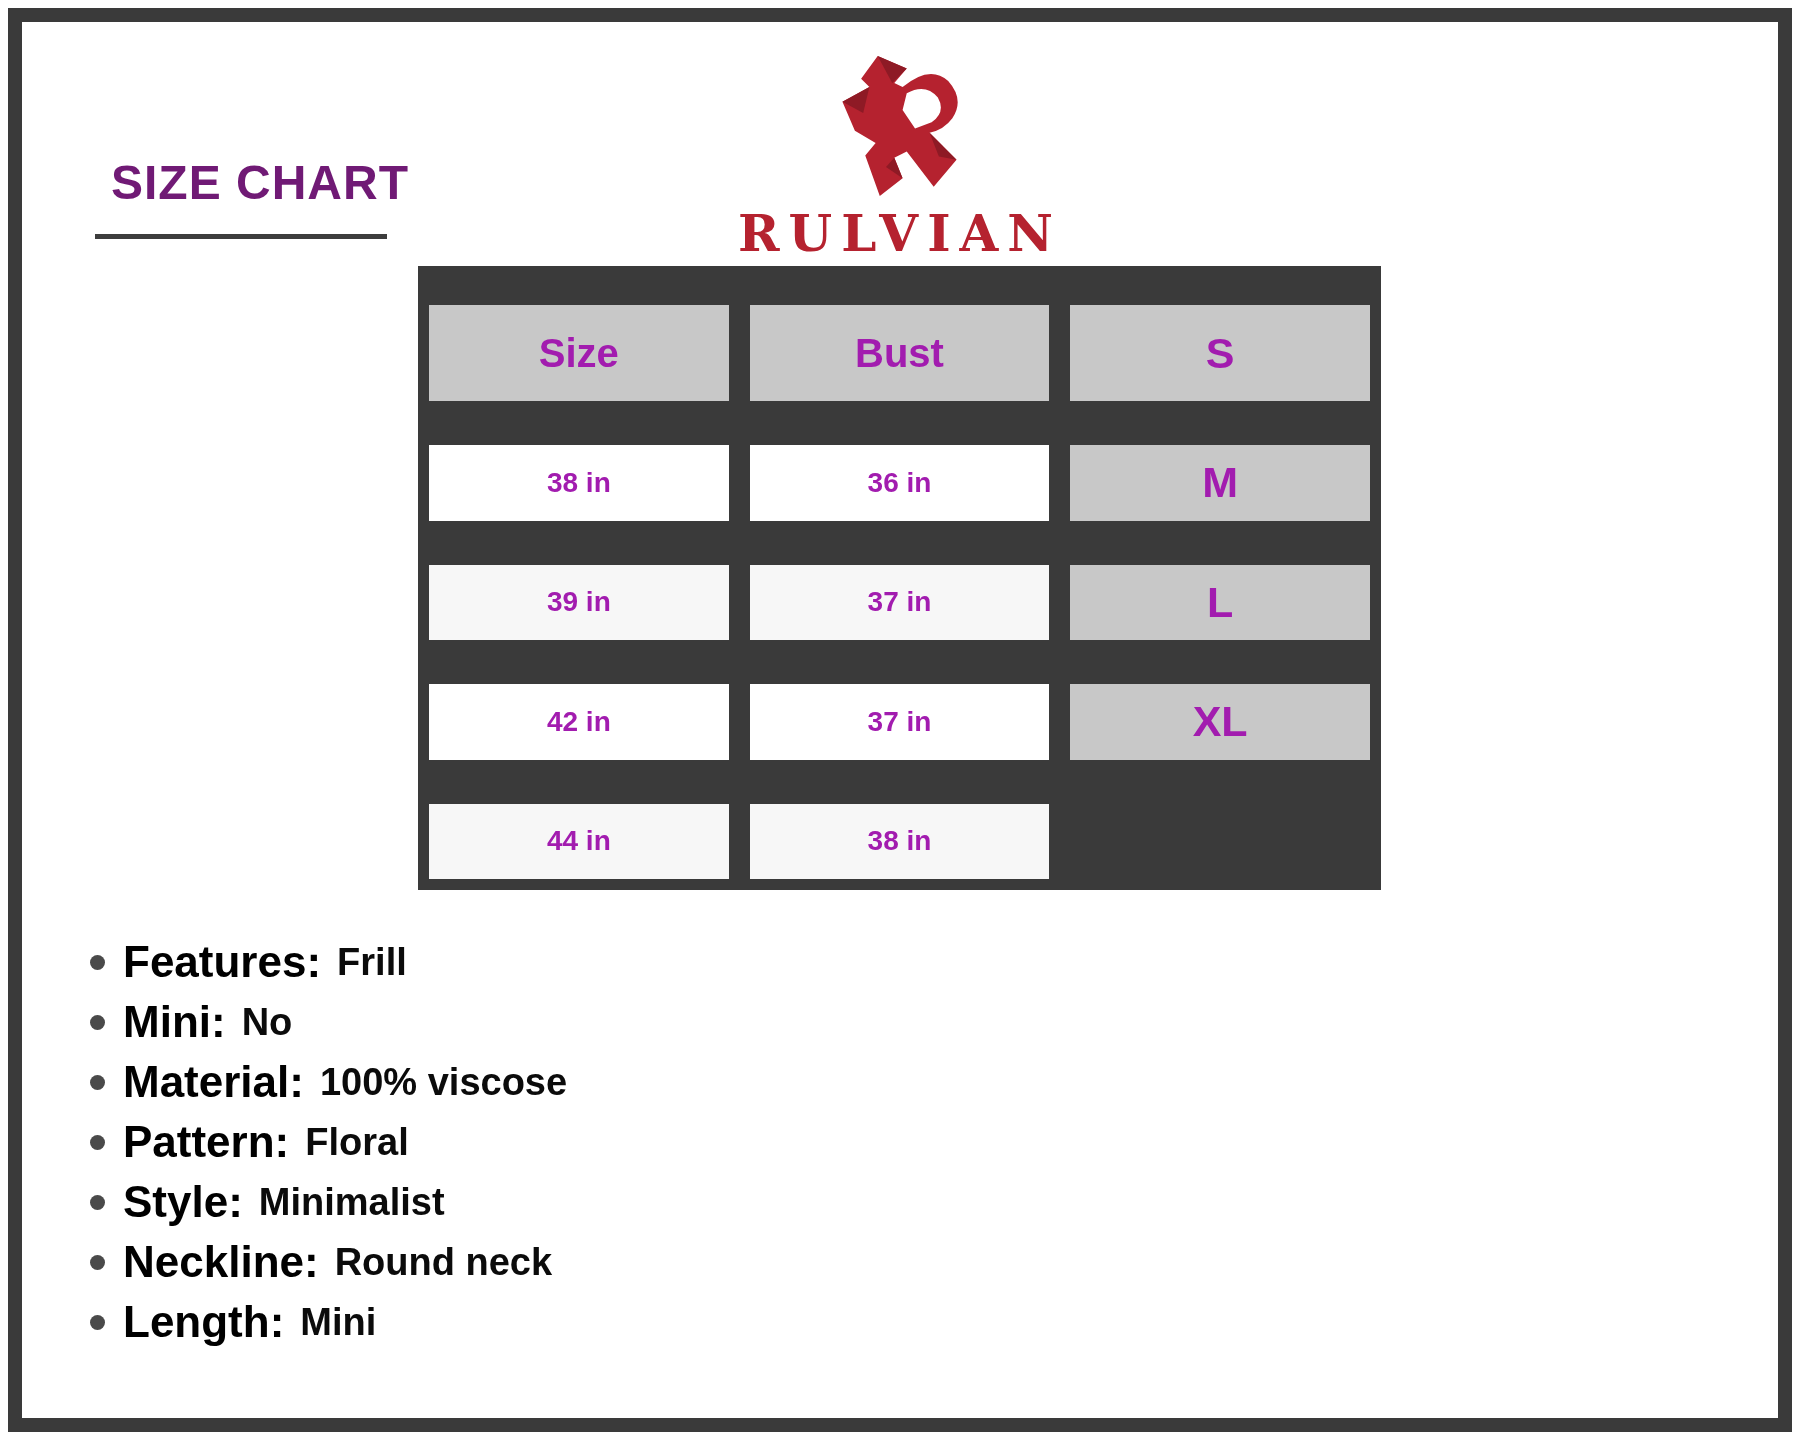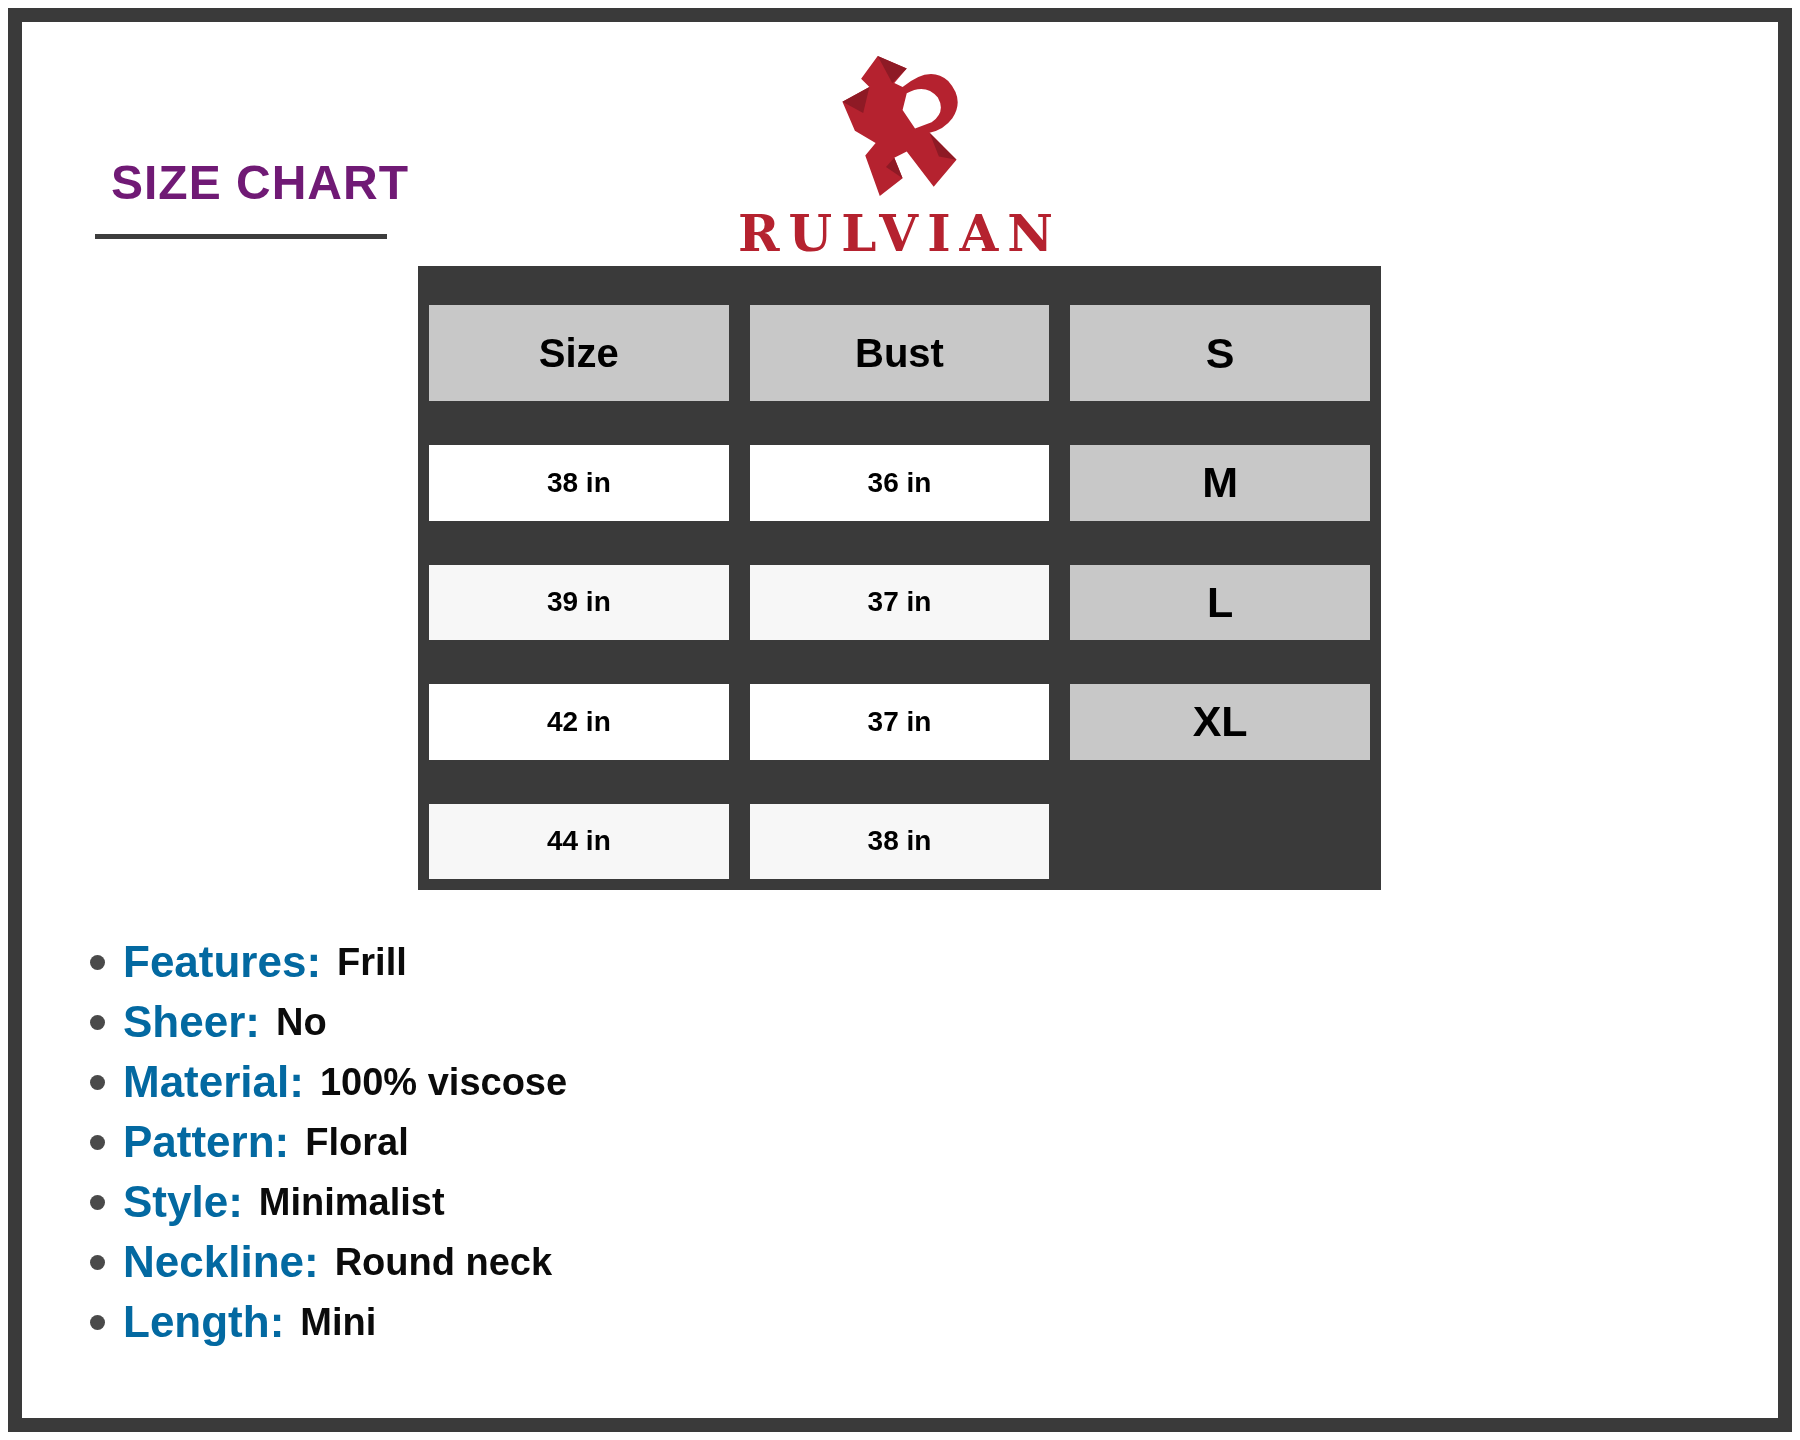--- a/index.html
+++ b/index.html
@@ -34,39 +34,39 @@
   .size-table{
     position:absolute;left:418px;top:266px;width:963px;height:624px;
     background:#3a3a3a;box-sizing:border-box;padding:11px;
     display:grid;
     grid-template-columns:1fr 1fr 1fr;
     grid-template-rows:124px 1fr 1fr 1fr 1fr;
     column-gap:21px;row-gap:16px;
   }
   .cell{
     display:flex;align-items:center;justify-content:center;
-    font-weight:bold;color:#000000;margin-top:28px;
+    font-weight:bold;color:#a21caf;margin-top:28px;
   }
   .cell.head{background:#c8c8c8;font-size:40px;}
   .cell.sizecol{background:#c8c8c8;font-size:43px;}
   .cell.val{font-size:28px;}
   .cell.row-a{background:#ffffff;}
   .cell.row-b{background:#f7f7f7;}
   
   .details{
     position:absolute;left:90px;top:932px;margin:0;padding:0;list-style:none;
   }
   .details li{
     height:60px;display:flex;align-items:center;
   }
   .bullet{
     width:15px;height:15px;border-radius:50%;background:#4a4a4a;
     margin-right:18px;flex:0 0 auto;
   }
-  .d-label{font-size:44px;font-weight:bold;color:#0369a1;}
+  .d-label{font-size:44px;font-weight:bold;color:#000000;}
   .d-value{font-size:38px;font-weight:bold;color:#0b0b0b;margin-left:16px;}
 </style>
 </head>
 <body>
 
 <div class="frame"></div>
 
 <div class="title-block">
   <h1>SIZE CHART</h1>
   <div class="title-underline"></div>
@@ -110,21 +110,21 @@
 </div>
 
 <ul class="details">
   <li>
     <span class="bullet"></span>
     <span class="d-label">Features:</span>
     <span class="d-value">Frill</span>
   </li>
   <li>
     <span class="bullet"></span>
-    <span class="d-label">Sheer:</span>
+    <span class="d-label">Mini:</span>
     <span class="d-value">No</span>
   </li>
   <li>
     <span class="bullet"></span>
     <span class="d-label">Material:</span>
     <span class="d-value">100% viscose</span>
   </li>
   <li>
     <span class="bullet"></span>
     <span class="d-label">Pattern:</span>

